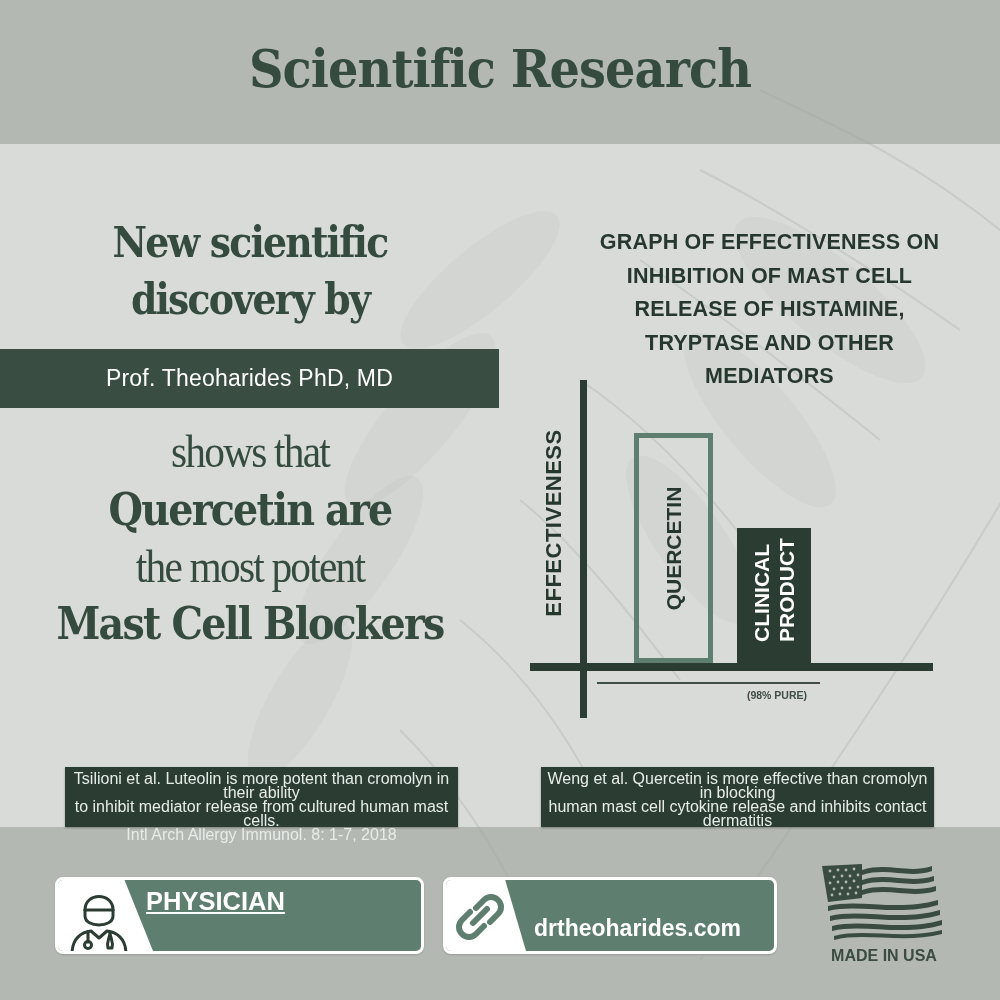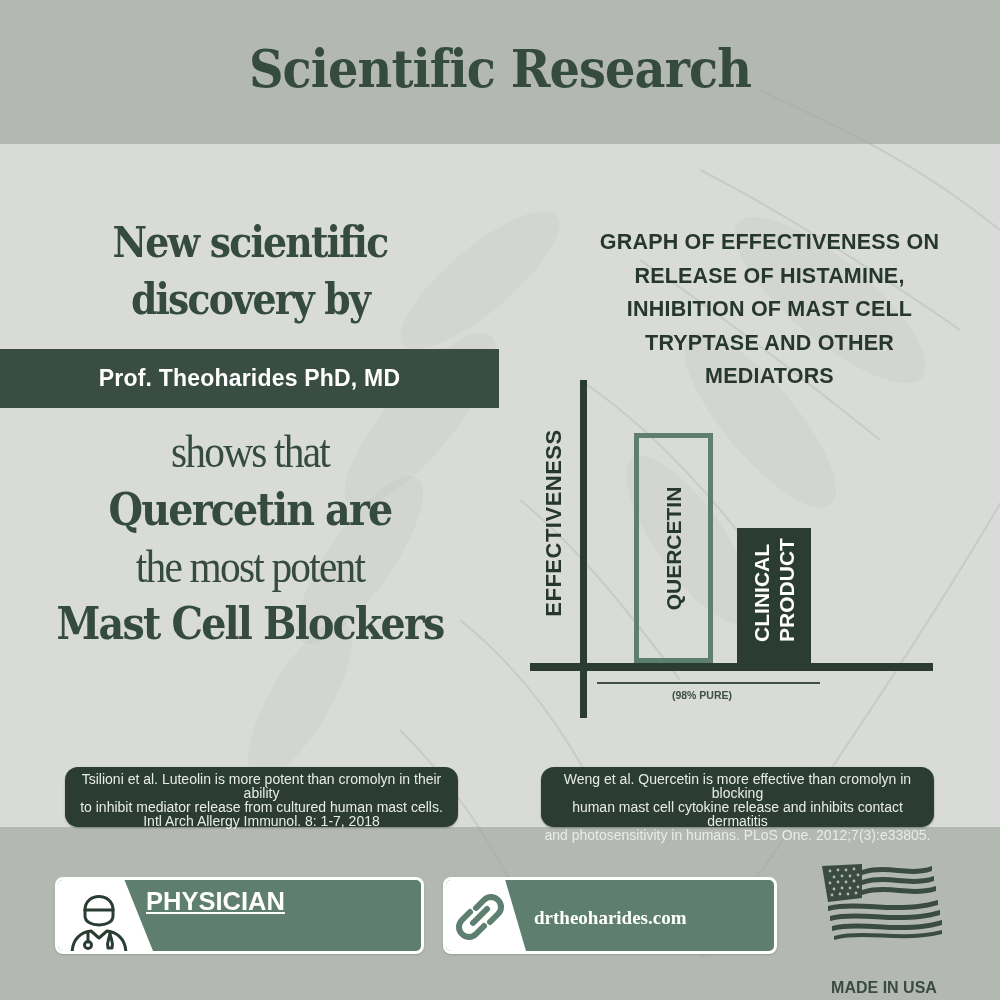--- a/index.html
+++ b/index.html
@@ -15,65 +15,64 @@
     font-family: "DejaVu Serif", serif; font-weight: bold; font-size: 52px;
     color: #344b3e; letter-spacing: -1px; transform: scaleX(0.92);
   }
 
   .headline { position: absolute; left: 0; width: 500px; text-align: center; font-family: "DejaVu Serif", serif; color: #344b3e; }
   .h-bold { font-weight: bold; font-size: 42px; letter-spacing: -2px; transform: scaleX(0.9); }
   .h-light { font-weight: normal; font-size: 42px; letter-spacing: -2px; transform: scaleX(0.9); font-family: "Liberation Serif", serif; font-size: 46px; }
 
   .author-bar {
     position: absolute; left: 0; top: 349px; width: 499px; height: 59px; background: #394d42;
-    color: #ffffff; font-weight: bold; font-size: 23px; text-align: center; line-height: 59px;
+    color: #ffffff; font-weight: normal; font-size: 23px; text-align: center; line-height: 59px;
     font-family: "Liberation Sans", sans-serif; letter-spacing: 0.2px;
   }
 
   .chart-title {
     position: absolute; left: 552px; top: 226px; width: 435px; text-align: center;
     font-weight: bold; font-size: 21.5px; line-height: 33.5px; color: #26372e; letter-spacing: 0.2px;
   }
 
   .axis-y { position: absolute; left: 580px; top: 380px; width: 7px; height: 338px; background: #2b3d33; }
   .axis-x { position: absolute; left: 530px; top: 663px; width: 403px; height: 8px; background: #2b3d33; }
   .under-line { position: absolute; left: 597px; top: 682px; width: 223px; height: 2px; background: #3f4e46; }
-  .under-label { position: absolute; left: 597px; top: 689px; width: 210px; text-align: center; font-size: 10.5px; font-weight: bold; color: #3f4e46; }
+  .under-label { position: absolute; left: 597px; top: 689px; width: 210px; text-align: right; font-size: 10.5px; font-weight: bold; color: #3f4e46; }
 
   .y-label {
     position: absolute; left: 536px; top: 420px; width: 36px; height: 205px;
     display: flex; align-items: center; justify-content: center;
   }
   .y-label span { display: block; transform: rotate(-90deg); white-space: nowrap; font-weight: bold; font-size: 22px; color: #26372e; letter-spacing: 0.5px; }
 
   .bar { position: absolute; display: flex; align-items: center; justify-content: center; }
   .bar-outline { border: 5px solid #5e7e70; background: transparent; }
   .bar-solid { background: #2b3d33; }
   .bar-label { transform: rotate(-90deg); white-space: nowrap; font-weight: bold; font-size: 21px; line-height: 25px; text-align: left; }
   .bar-outline .bar-label { color: #26372e; }
   .bar-solid .bar-label { color: #ffffff; }
 
   .ref-box {
     position: absolute; top: 767px; height: 60px; background: #2b3d33; color: #e8ece9;
-    font-size: 14px; line-height: 14px; text-align: center; padding-top: 5px;
+    font-size: 16px; line-height: 14px; text-align: center; padding-top: 5px;
     box-shadow: 0 1px 2px rgba(0,0,0,0.3);
-    border-radius: 13px;
   }
 
   .badge {
     position: absolute; top: 877px; height: 77px; border: 3px solid #ffffff; border-radius: 8px;
     background: #5e7e70; overflow: hidden; box-shadow: 0 1px 2px rgba(0,0,0,0.15);
   }
   .badge .white-part {
     position: absolute; left: 0; top: 0; height: 100%; background: #ffffff;
   }
   .badge-text { position: absolute; color: #ffffff; font-weight: bold; }
 
   .usa { position: absolute; left: 818px; top: 860px; width: 130px; }
-  .usa-label { position: absolute; left: 820px; top: 947px; width: 128px; text-align: center; font-weight: bold; font-size: 16px; color: #3a4b42; margin-top: 32px; }
+  .usa-label { position: absolute; left: 820px; top: 947px; width: 128px; text-align: center; font-weight: bold; font-size: 16px; color: #3a4b42; }
 </style>
 </head>
 <body>
 
 <div class="top-band"></div>
 <div class="bottom-band"></div>
 
 <svg class="leaf-bg" viewBox="0 0 1000 1000">
   <g fill="none" stroke="#9ea59f" stroke-opacity="0.28" stroke-width="2">
     <path d="M1215 0 C 1150 300, 950 600, 700 960"></path>
@@ -101,22 +100,22 @@
 <div class="headline h-bold" style="top:218px;">New scientific</div>
 <div class="headline h-bold" style="top:275px;">discovery by</div>
 <div class="author-bar">Prof. Theoharides PhD, MD</div>
 <div class="headline h-light" style="top:425px;">shows that</div>
 <div class="headline h-bold" style="top:484px; font-size:44px;">Quercetin are</div>
 <div class="headline h-light" style="top:540px;">the most potent</div>
 <div class="headline h-bold" style="top:598px; font-size:44px;">Mast Cell Blockers</div>
 
 <div class="chart-title">
   <div>GRAPH OF EFFECTIVENESS ON</div>
+  <div>INHIBITION OF MAST CELL</div>
   <div>RELEASE OF HISTAMINE,</div>
-  <div>INHIBITION OF MAST CELL</div>
   <div>TRYPTASE AND OTHER</div>
   <div>MEDIATORS</div>
 </div>
 
 <div class="y-label">
   <span>EFFECTIVENESS</span>
 </div>
 
 <div class="bar bar-outline" style="left:634px; top:433px; width:79px; height:230px;">
   <span class="bar-label">QUERCETIN</span>
@@ -135,21 +134,20 @@
 <div class="under-label">(98% PURE)</div>
 
 <div class="ref-box" style="left:65px; width:393px;">
   <div>Tsilioni et al. Luteolin is more potent than cromolyn in their ability</div>
   <div>to inhibit mediator release from cultured human mast cells.</div>
   <div>Intl Arch Allergy Immunol. 8: 1-7, 2018</div>
 </div>
 <div class="ref-box" style="left:541px; width:393px;">
   <div>Weng et al. Quercetin is more effective than cromolyn in blocking</div>
   <div>human mast cell cytokine release and inhibits contact dermatitis</div>
-  <div>and photosensitivity in humans. PLoS One. 2012;7(3):e33805.</div>
 </div>
 
 <div class="badge" style="left:55px; width:369px;">
   <div class="white-part" style="width:95px; clip-path: polygon(0 0, 70% 0, 100% 100%, 0 100%);"></div>
   <svg style="position:absolute; left:8px; top:4px; width:66px; height:70px;" viewBox="0 0 66 70">
     <g fill="none" stroke="#2b3d33" stroke-width="3" stroke-linecap="round" stroke-linejoin="round">
       <path d="M19 26 C 19 8, 47 8, 47 26"></path>
       <line x1="19" y1="26" x2="47" y2="26"></line>
       <path d="M19 26 L 19 32 C 19 44, 47 44, 47 32 L 47 26"></path>
       <path d="M6 70 C 6 54, 16 48, 25 47 L 33 54 L 41 47 C 50 48, 60 54, 60 70"></path>
@@ -165,21 +163,21 @@
 
 <div class="badge" style="left:443px; width:334px;">
   <div class="white-part" style="width:80px; clip-path: polygon(0 0, 74% 0, 100% 100%, 0 100%);"></div>
   <svg style="position:absolute; left:8px; top:12px; width:52px; height:50px;" viewBox="0 0 52 50">
     <g fill="none" stroke="#5e7e70" stroke-width="6" stroke-linecap="round">
       <path d="M22 16 L 30 8 C 34 4, 40 4, 44 8 C 48 12, 48 18, 44 22 L 36 30"></path>
       <path d="M30 34 L 22 42 C 18 46, 12 46, 8 42 C 4 38, 4 32, 8 28 L 16 20"></path>
       <line x1="19" y1="31" x2="33" y2="17"></line>
     </g>
   </svg>
-  <div class="badge-text" style="left:88px; top:27px; font-size:19px;font-family:Liberation Serif, serif;">drtheoharides.com</div>
+  <div class="badge-text" style="left:88px; top:35px; font-size:23px;">drtheoharides.com</div>
 </div>
 
 <svg class="usa" style="height:82px;" viewBox="0 0 130 82">
   <g fill="#3a4b42">
     <path d="M4 6 L 44 4 L 44 38 L 10 42 Z"></path>
     <path d="M44 10 C 70 2, 90 14, 114 6 L 114 11 C 90 19, 70 7, 44 15 Z"></path>
     <path d="M44 20 C 70 12, 90 24, 116 16 L 116 21 C 90 29, 70 17, 44 25 Z"></path>
     <path d="M44 30 C 70 22, 92 34, 118 26 L 118 31 C 92 39, 70 27, 44 35 Z"></path>
     <path d="M10 46 C 40 38, 80 52, 120 40 L 120 45 C 80 57, 40 43, 10 51 Z"></path>
     <path d="M12 56 C 42 48, 82 62, 122 50 L 122 55 C 82 67, 42 53, 12 61 Z"></path>

